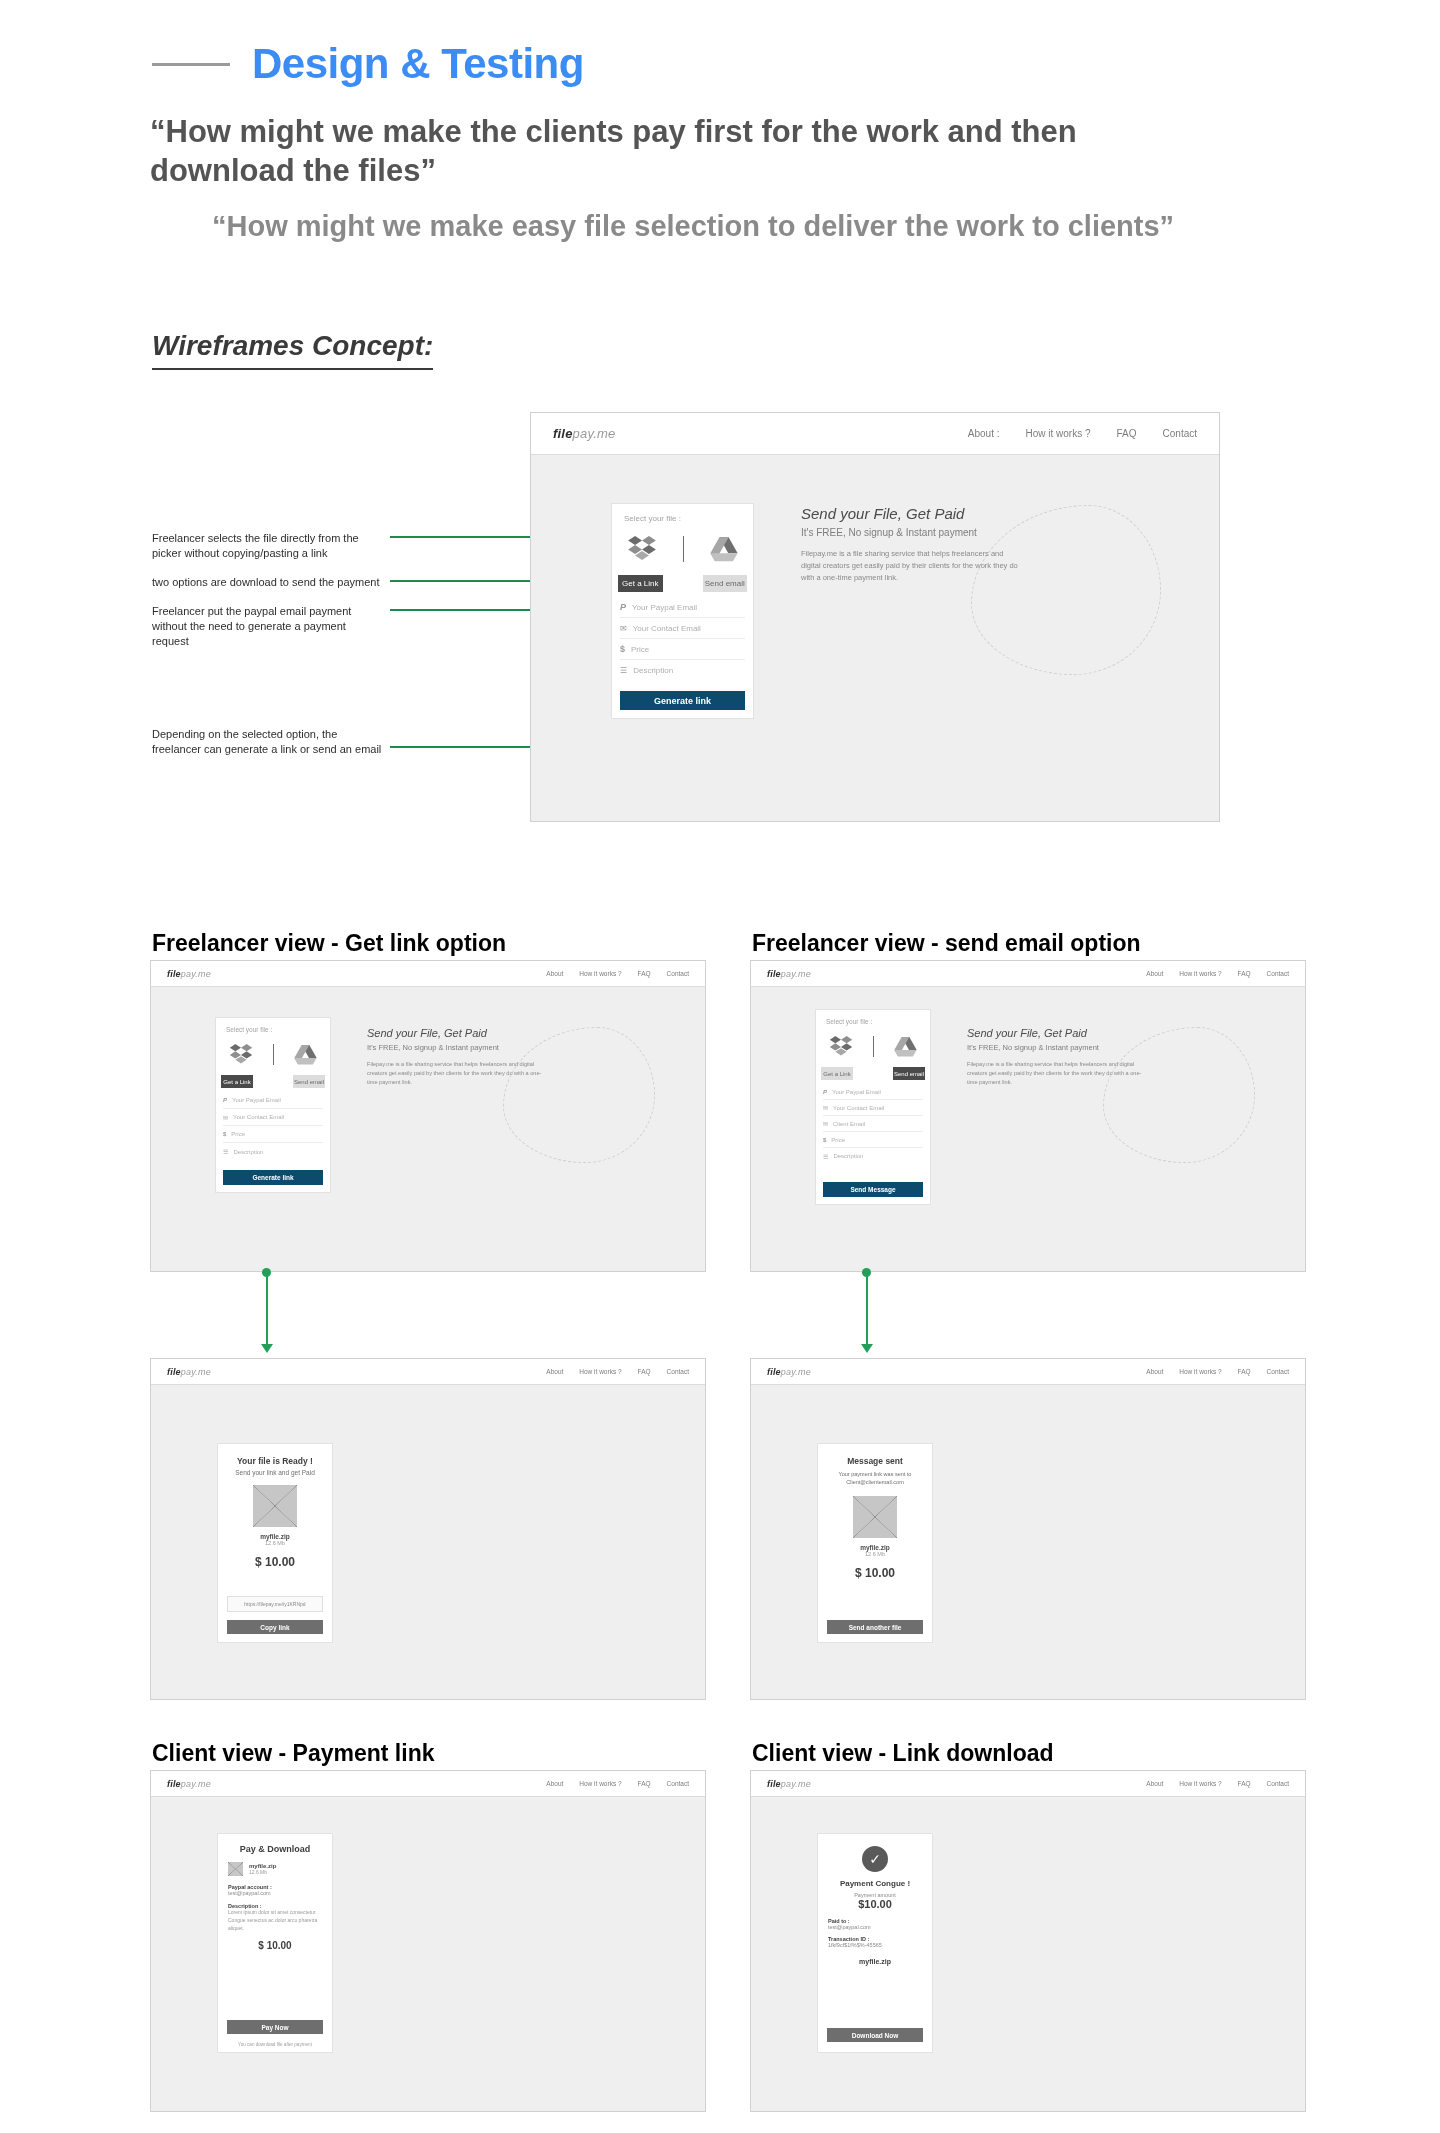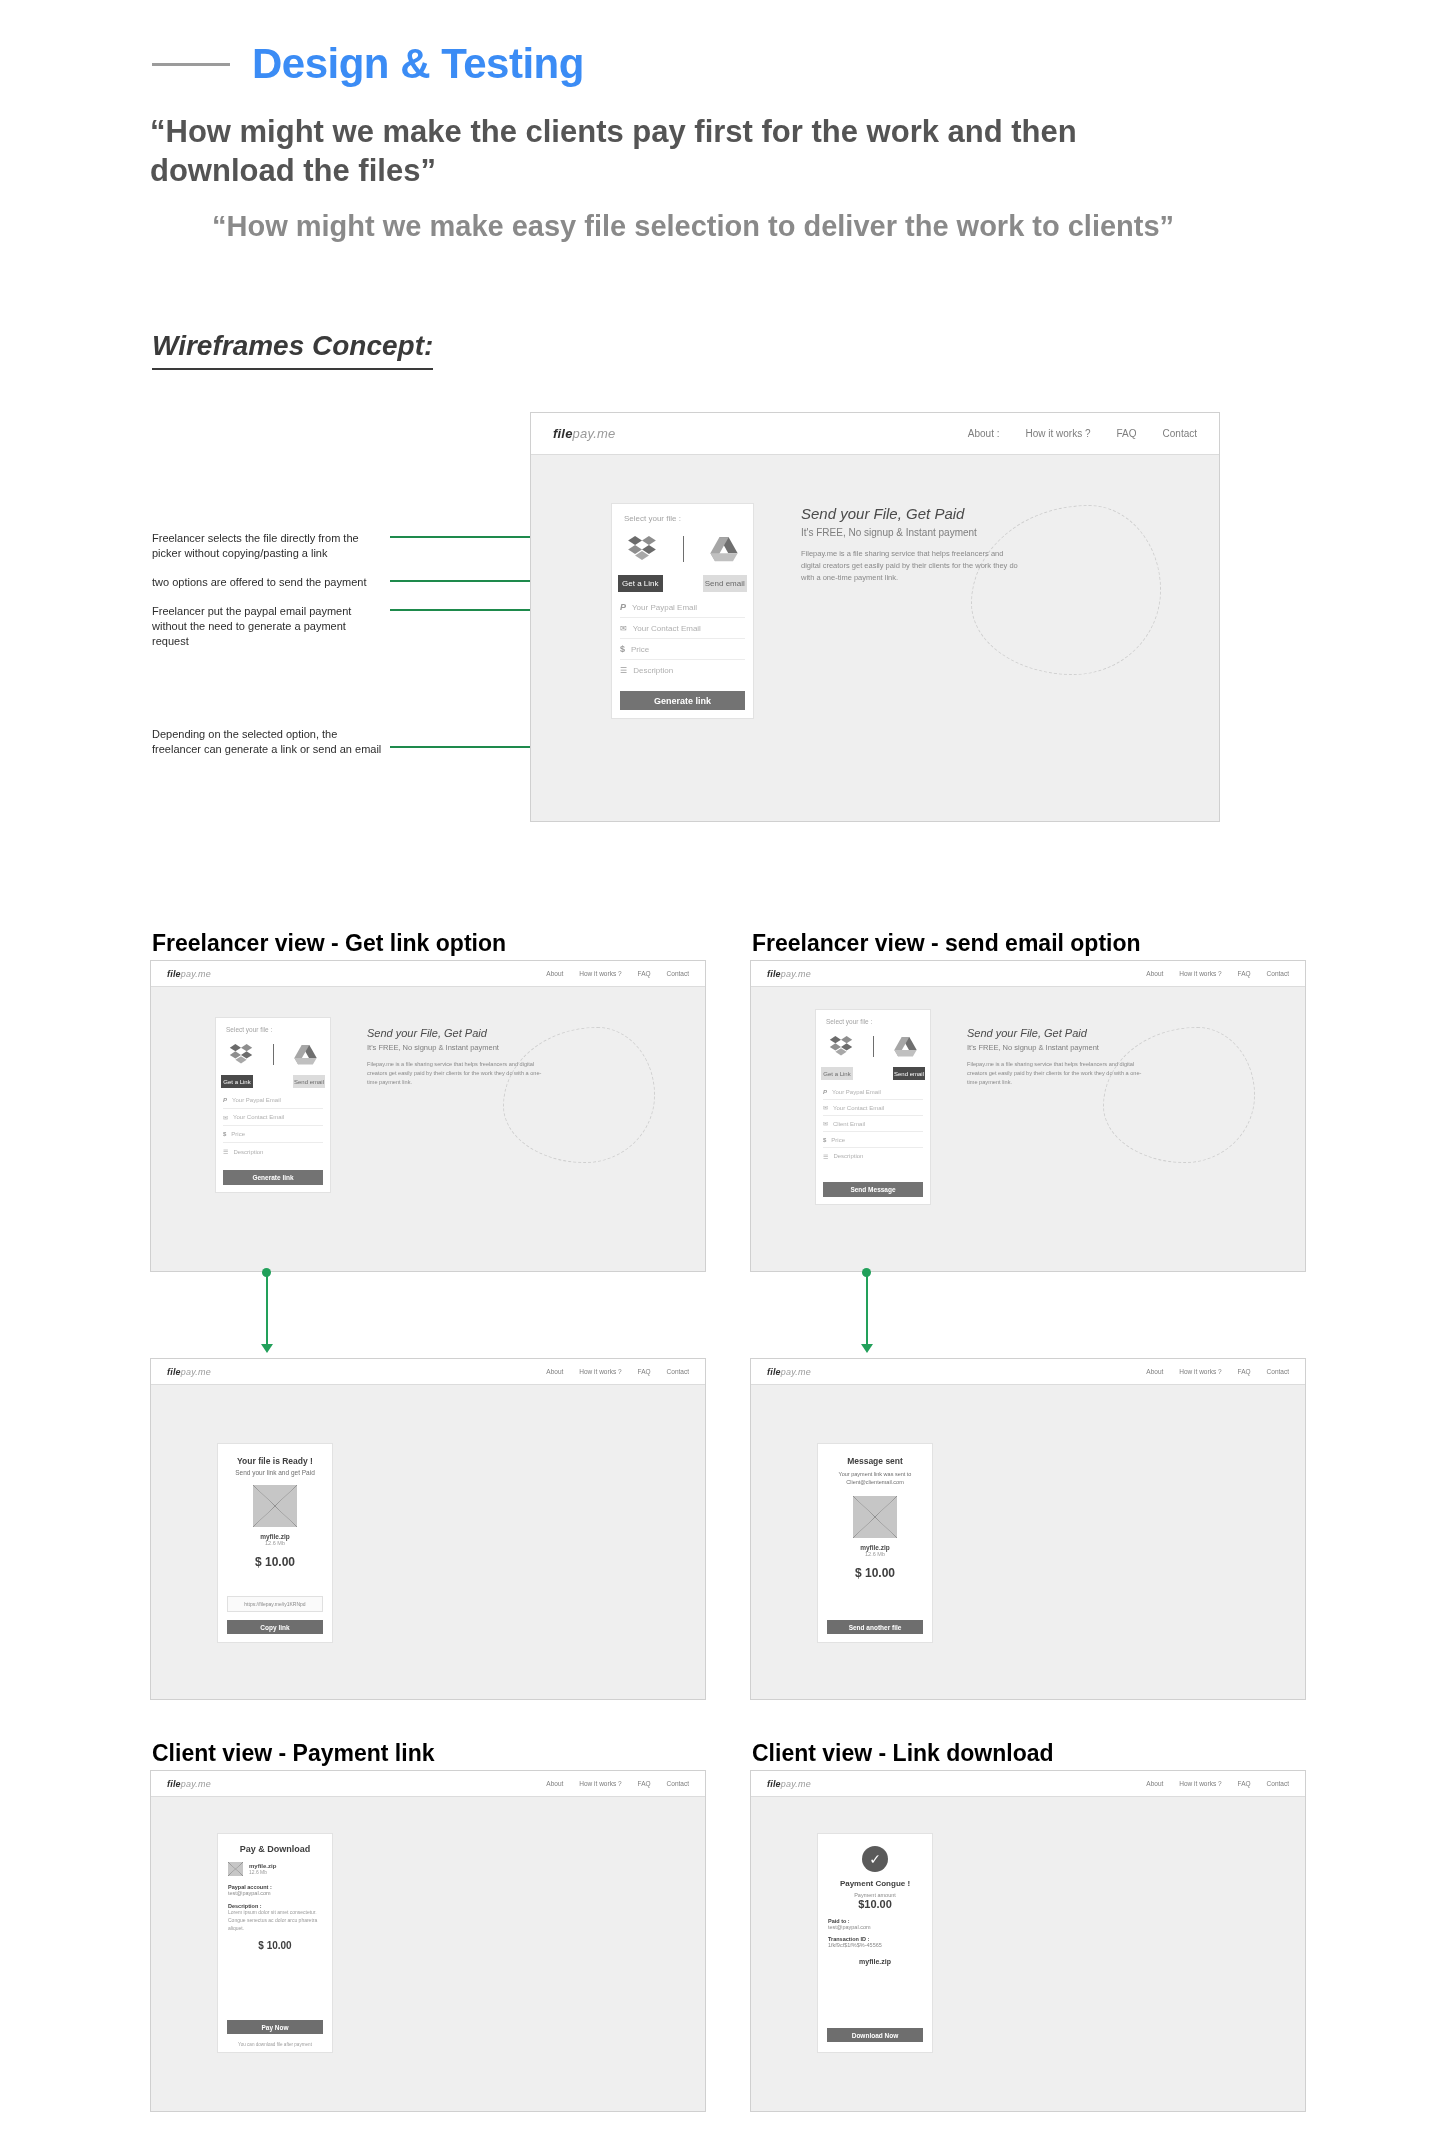--- a/index.html
+++ b/index.html
@@ -46,21 +46,21 @@
   .picker { display: flex; align-items: center; justify-content: center; gap: 0; }
   .divider-v { background: #6e6e6e; }
 
   .seg { display: flex; gap: 40px; }
   .seg .on { background: #4a4a4a; color: #ffffff; display: flex; align-items: center; justify-content: center; }
   .seg .off { background: #dcdcdc; color: #6a6a6a; display: flex; align-items: center; justify-content: center; }
 
   .field { display: flex; align-items: center; border-bottom: 1px solid #ececec; color: #b0b0b0; }
   .field .fi { color: #9a9a9a; display: inline-flex; align-items: center; justify-content: center; }
 
-  .cta { background: #737373; color: #fff; display: flex; align-items: center; justify-content: center; font-weight: 700; }
+  .cta { background: #0c4a6e; color: #fff; display: flex; align-items: center; justify-content: center; font-weight: 700; }
   .cta.light { background: #6e6e6e; }
 
   .right-copy .h { font-style: italic; color: #4a4a4a; }
   .right-copy .h i { font-style: italic; }
   .right-copy .sub { color: #7e7e7e; }
   .right-copy .body { color: #8a8a8a; }
 
   .thumb { background: #c6c6c6; position: relative; }
   .thumb::before, .thumb::after {
     content:""; position:absolute; left:0; top:0; width:100%; height:100%;
@@ -93,21 +93,21 @@
   </div>
 
   <div class="hmw-1">“How might we make the clients pay first for the work and then download the files”</div>
   <div class="hmw-2">“How might we make easy file selection to deliver the work to clients”</div>
   <div class="wf-concept">Wireframes Concept:</div>
 
   <div class="anno" style="left:152px; top:531px; width:228px;">Freelancer selects the file directly from the picker without copying/pasting a link</div>
   <div class="anno-line" style="left:390px; top:536px; width:220px;"></div>
   <div class="anno-dot" style="left:608px; top:532px;"></div>
 
-  <div class="anno" style="left:152px; top:575px; width:240px;">two options are offered to send the payment</div>
+  <div class="anno" style="left:152px; top:575px; width:240px;">two options are download to send the payment</div>
   <div class="anno-line" style="left:390px; top:580px; width:220px;"></div>
   <div class="anno-dot" style="left:608px; top:576px;"></div>
 
   <div class="anno" style="left:152px; top:604px; width:226px;">Freelancer put the paypal email payment without the need to generate a payment request</div>
   <div class="anno-line" style="left:390px; top:609px; width:220px;"></div>
   <div class="anno-dot" style="left:608px; top:605px;"></div>
 
   <div class="anno" style="left:152px; top:727px; width:236px;">Depending on the selected option, the freelancer can generate a link or send an email</div>
   <div class="anno-line" style="left:390px; top:746px; width:220px;"></div>
   <div class="anno-dot" style="left:608px; top:742px;"></div>

